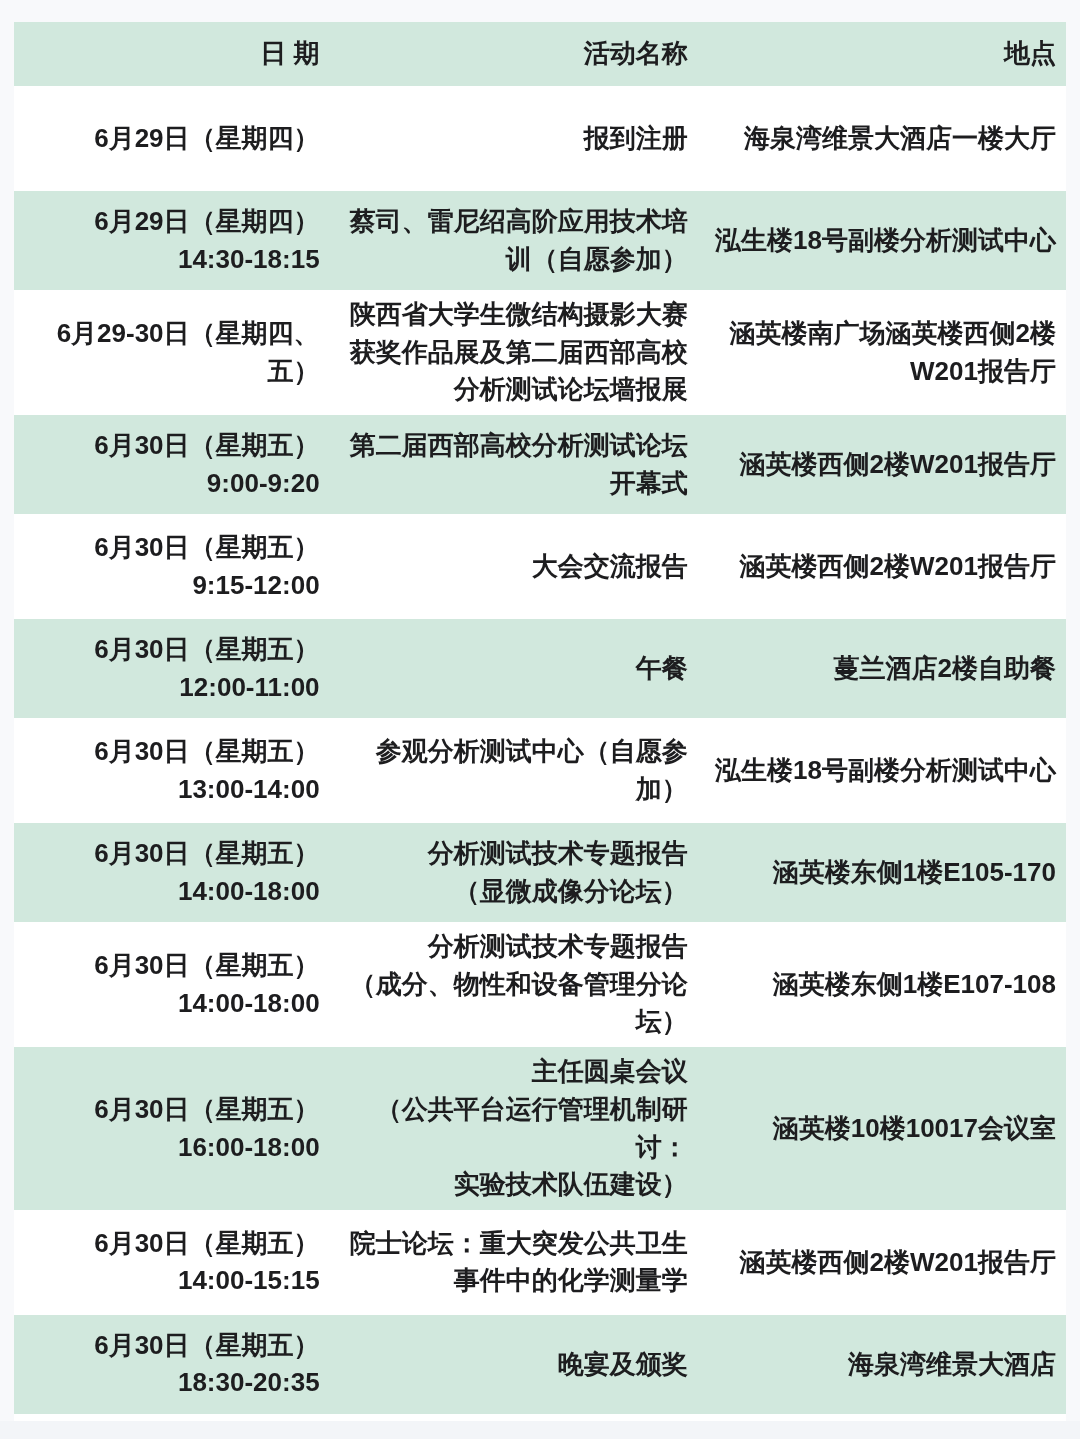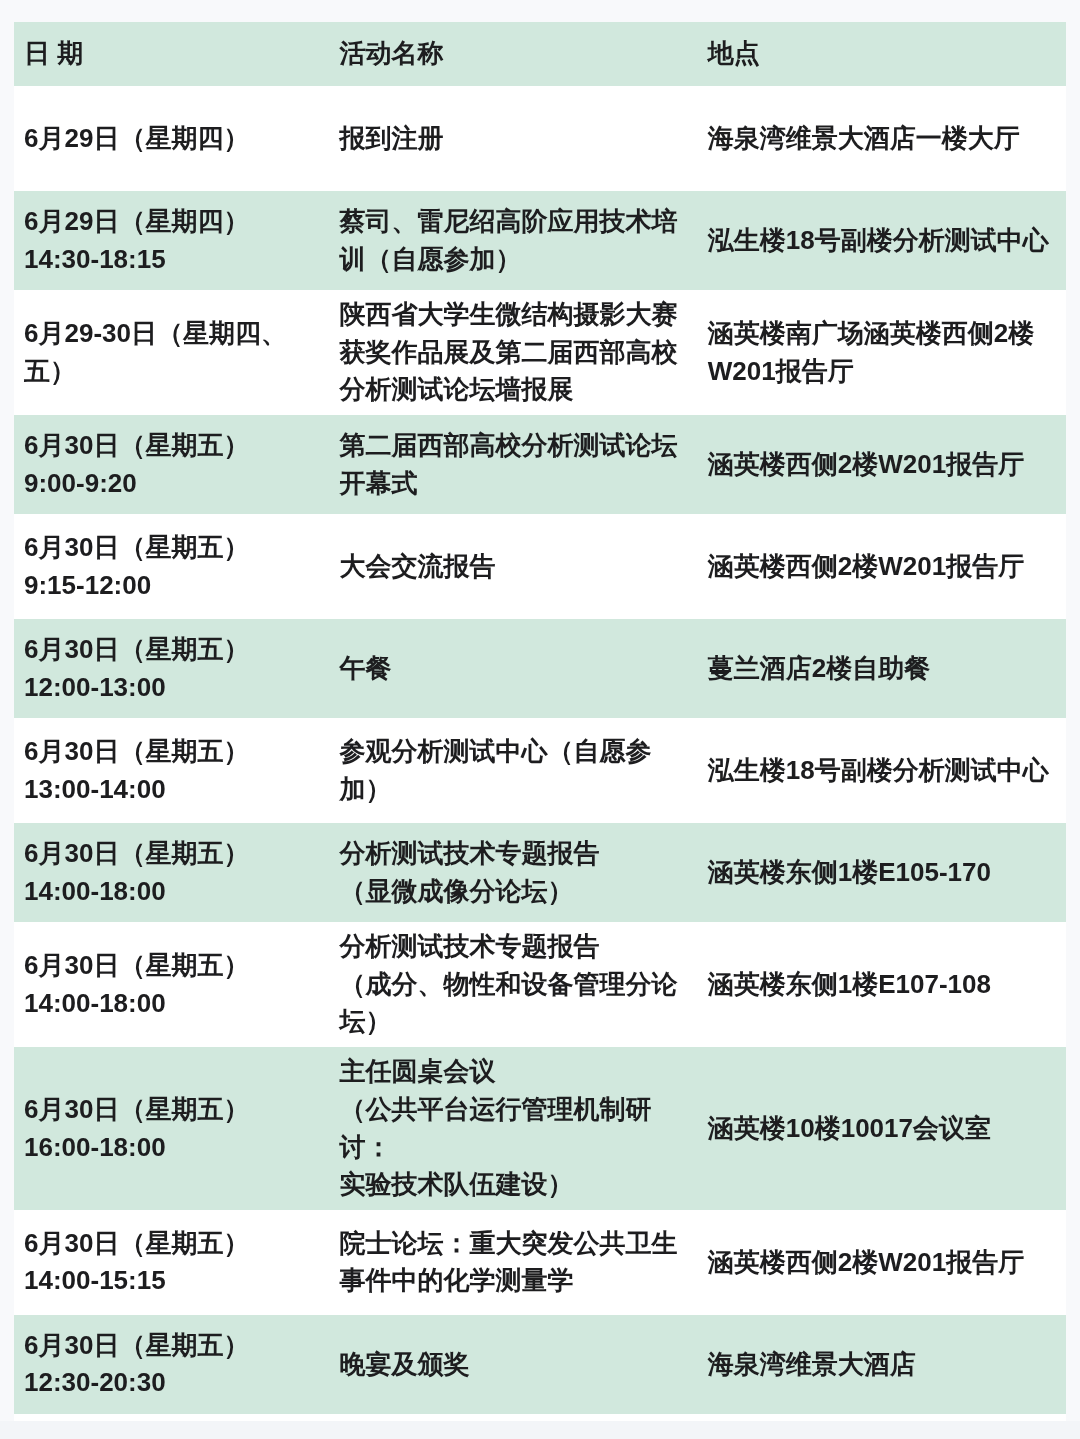--- a/index.html
+++ b/index.html
@@ -24,21 +24,21 @@
     table-layout: fixed;
     color: #1d1d1f;
     font-size: 26px;
     font-weight: 600;
     line-height: 1.45;
   }
   .schedule-table col.c-date { width: 30%; }
   .schedule-table col.c-activity { width: 35%; }
   .schedule-table col.c-location { width: 35%; }
   .schedule-table td, .schedule-table th {
-    text-align: left;
+    text-align: right;
     vertical-align: middle;
     padding: 6px 10px;
     white-space: pre-line;
     font-weight: 600;
   }
   tr.header-row { height: 64px; background: #d1e8dd; }
   tr.row-white { height: 105px; background: #ffffff; }
   tr.row-green { height: 99px; background: #d1e8dd; }
   .time-line { white-space: pre-line; }
   .bottom-strip {
@@ -94,21 +94,21 @@
         <td>涵英楼西侧2楼W201报告厅</td>
       </tr>
 
       <tr class="row-white">
         <td><div>6月30日（星期五）</div><div class="time-line">9:15-12:00</div></td>
         <td>大会交流报告</td>
         <td>涵英楼西侧2楼W201报告厅</td>
       </tr>
 
       <tr class="row-green">
-        <td><div>6月30日（星期五）</div><div class="time-line">12:00-13:00</div></td>
+        <td><div>6月30日（星期五）</div><div class="time-line">12:00-11:00</div></td>
         <td>午餐</td>
         <td>蔓兰酒店2楼自助餐</td>
       </tr>
 
       <tr class="row-white">
         <td><div>6月30日（星期五）</div><div class="time-line">13:00-14:00</div></td>
         <td>参观分析测试中心（自愿参加）</td>
         <td>泓生楼18号副楼分析测试中心</td>
       </tr>
 
@@ -136,21 +136,21 @@
       </tr>
 
       <tr class="row-white">
         <td><div>6月30日（星期五）</div><div class="time-line">14:00-15:15</div></td>
         <td>院士论坛：重大突发公共卫生
 事件中的化学测量学</td>
         <td>涵英楼西侧2楼W201报告厅</td>
       </tr>
 
       <tr class="row-green">
-        <td><div>6月30日（星期五）</div><div class="time-line">12:30-20:30</div></td>
+        <td><div>6月30日（星期五）</div><div class="time-line">18:30-20:35</div></td>
         <td>晚宴及颁奖</td>
         <td>海泉湾维景大酒店</td>
       </tr>
 
       <tr class="row-white">
         <td><div class="time-line"></div></td>
         <td colspan="2">代表离会</td>
       </tr>
     </tbody>
   </table>

